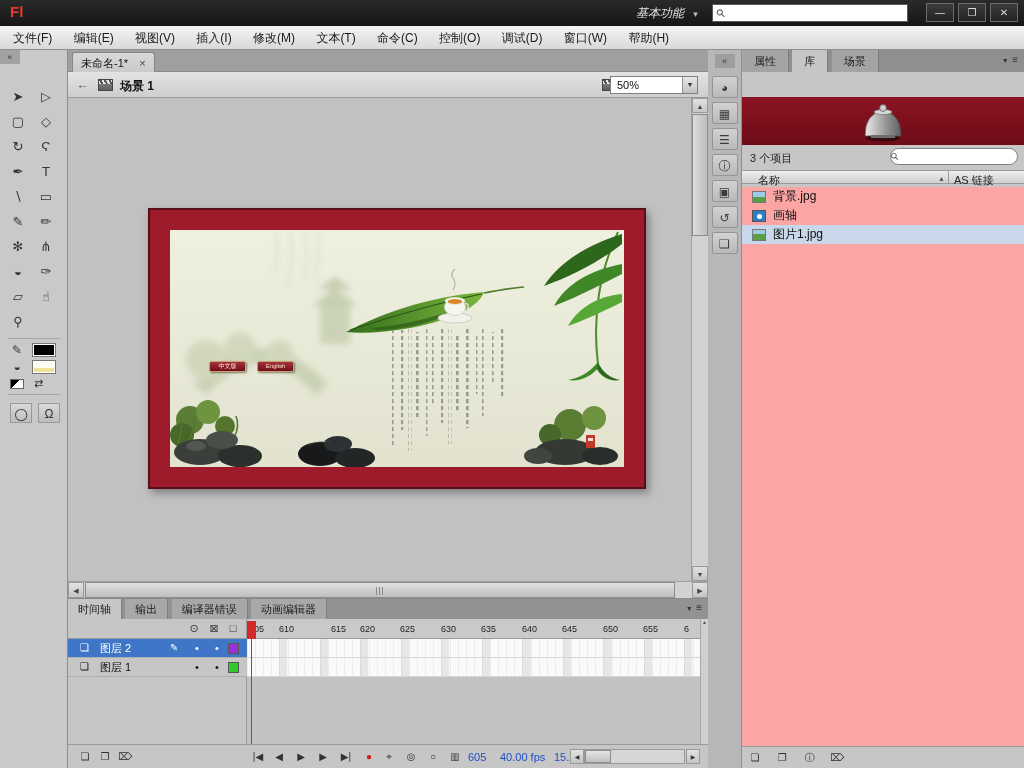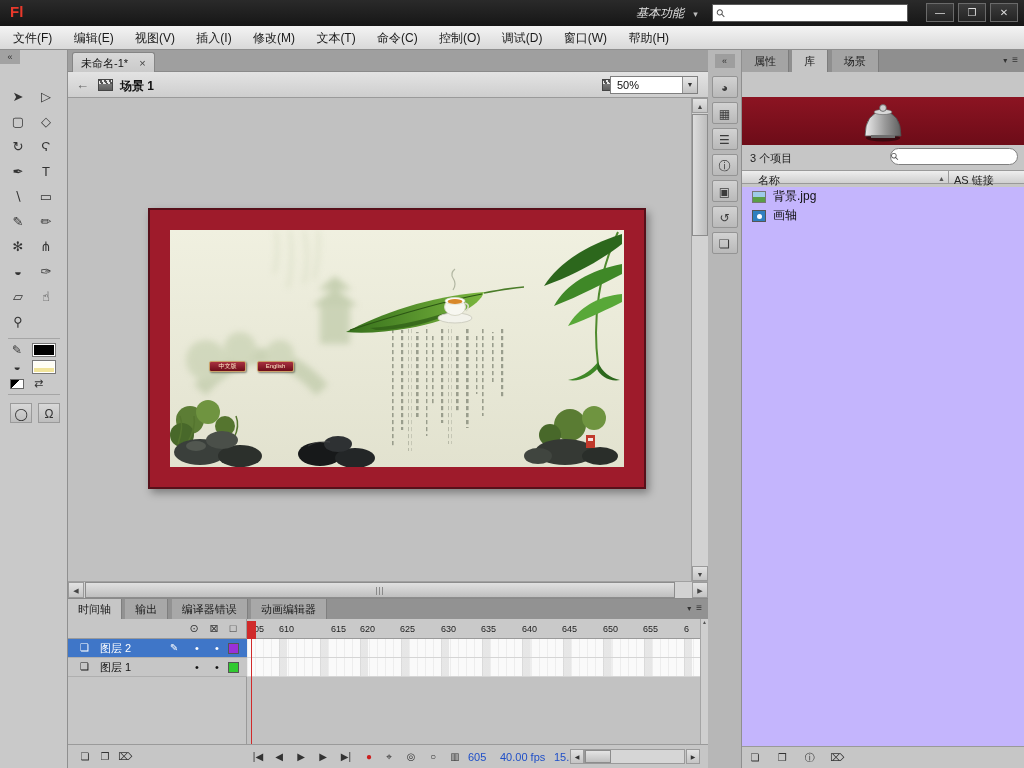--- a/index.html
+++ b/index.html
@@ -136,21 +136,21 @@
   .lib-countrow{position:absolute;left:0;top:95px;right:0;height:25px;}
   .lib-count{position:absolute;left:8px;top:6px;font-size:11px;color:#222;cursor:default;}
   .lib-search{position:absolute;right:6px;top:3px;width:128px;height:17px;background:#fff;border:1px solid #7f7f7f;border-radius:9px;display:flex;align-items:center;}
   .lib-search .mag{width:16px;text-align:center;color:#555;font-size:10px;transform:rotate(-45deg);}
   .lib-search input{flex:1;border:none;outline:none;height:13px;font-size:10px;background:transparent;margin-right:6px;}
   .lib-cols{position:absolute;left:0;top:120px;right:0;height:14px;background:linear-gradient(#eee,#cfcfcf);border-top:1px solid #9a9a9a;border-bottom:1px solid #9a9a9a;font-size:11px;color:#222;}
   .col-name{position:absolute;left:16px;top:2px;cursor:default;}
   .col-sort{position:absolute;left:196px;top:4px;font-size:7px;color:#555;cursor:default;}
   .col-div{position:absolute;left:206px;top:0;bottom:0;width:1px;background:#9a9a9a;}
   .col-as{position:absolute;left:212px;top:2px;cursor:default;}
-  .lib-list{position:absolute;left:0;top:137px;right:0;bottom:22px;background:#c4b5fd;overflow:hidden;}
+  .lib-list{position:absolute;left:0;top:137px;right:0;bottom:22px;background:#fca5a5;overflow:hidden;}
   .lib-row{display:flex;align-items:center;height:19px;padding-left:10px;gap:7px;font-size:12px;color:#111;cursor:default;}
   .lib-row.sel{background:#c9d7ea;}
   .ic-bitmap{width:14px;height:12px;border:1px solid #777;background:linear-gradient(#9ecbe8 45%,#5a9e46 45%);flex:0 0 auto;}
   .ic-mc{width:14px;height:12px;border:1px solid #555;background:#2f7fc0;flex:0 0 auto;position:relative;}
   .ic-mc:after{content:"";position:absolute;left:4px;top:3px;width:5px;height:5px;background:#fff;border-radius:50%;}
   .lib-bottom{position:absolute;left:0;bottom:0;right:0;height:22px;background:#c6c6c6;border-top:1px solid #9a9a9a;}
   .lb-btn{display:inline-block;margin:3px 2px 0 4px;width:18px;height:16px;line-height:16px;text-align:center;font-size:10px;color:#333;cursor:default;}
 </style>
 </head>
 <body>
@@ -514,20 +514,24 @@
 
     <div class="lib-list">
       <div class="lib-row">
         <span class="ic-bitmap"></span>
         <span>背景.jpg</span>
       </div>
       <div class="lib-row">
         <span class="ic-mc"></span>
         <span>画轴</span>
       </div>
+      <div class="lib-row sel">
+        <span class="ic-bitmap"></span>
+        <span>图片1.jpg</span>
+      </div>
     </div>
 
     <div class="lib-bottom">
       <span class="lb-btn">❏</span>
       <span class="lb-btn">❐</span>
       <span class="lb-btn">ⓘ</span>
       <span class="lb-btn">⌦</span>
     </div>
   </div>
 

